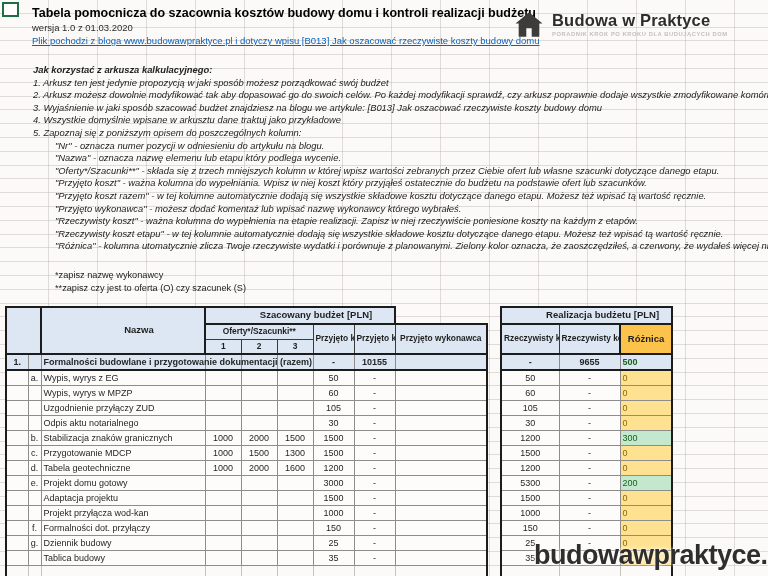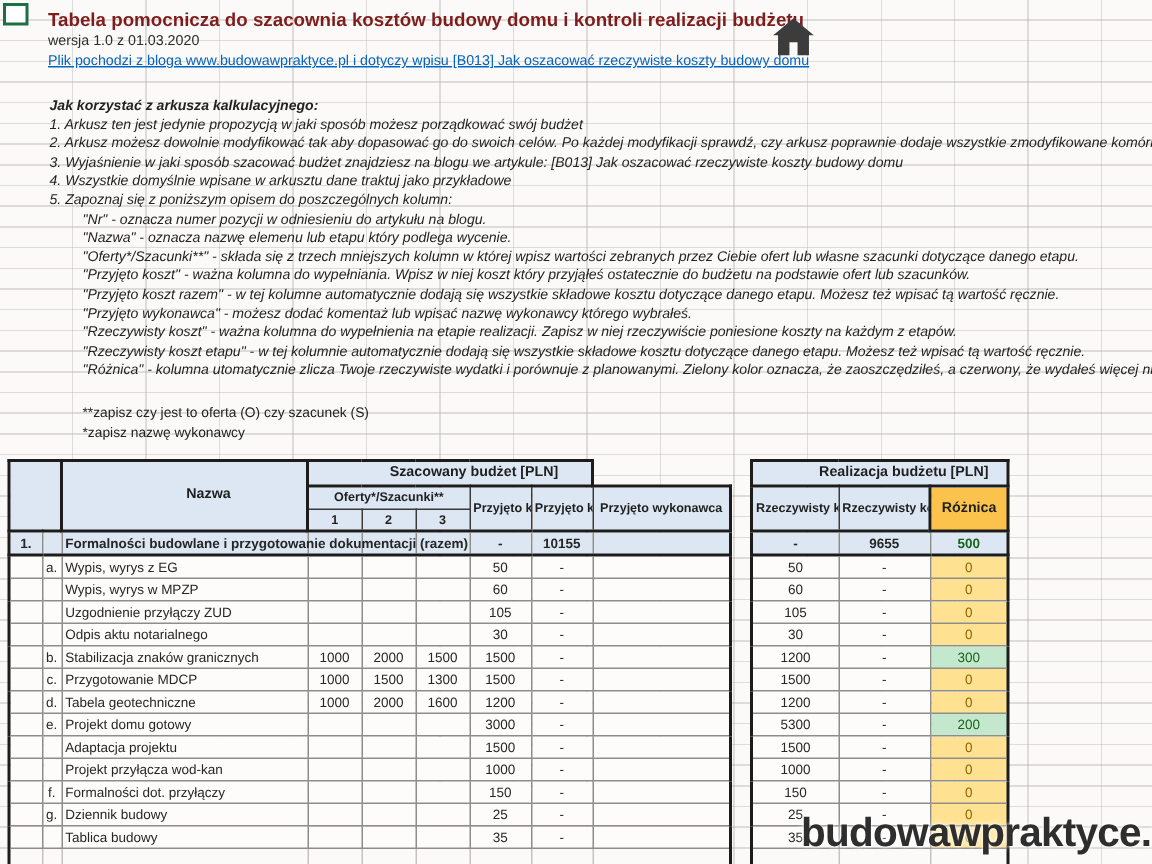--- a/index.html
+++ b/index.html
@@ -3,21 +3,21 @@
 <meta charset="utf-8">
 <style>
   html,body{margin:0;padding:0;}
   .sheet{position:relative;width:768px;height:576px;background:#fbfaf8;overflow:hidden;
          font-family:"Liberation Sans",sans-serif;color:#1f1f1f;}
   .gridbg{position:absolute;inset:0;z-index:0;background-image:
     repeating-linear-gradient(to right, transparent 0 48px, rgba(175,170,164,.38) 48px 49px),
     repeating-linear-gradient(to bottom, transparent 0 12.8px, rgba(175,170,164,.38) 12.8px 13.8px);}
   .sel-box{position:absolute;left:2px;top:2px;width:13px;height:11px;border:2px solid #1d6f42;background:#fff;z-index:2;}
 
-  .title{position:absolute;left:32px;top:6px;font-size:12.5px;font-weight:bold;color:#7f1d1d;white-space:nowrap;z-index:1;}
+  .title{position:absolute;left:32px;top:6px;font-size:12.5px;font-weight:bold;color:#000000;white-space:nowrap;z-index:1;}
   .version{position:absolute;left:32px;top:22px;font-size:9.5px;color:#2b2b2b;z-index:1;}
   .blog-link{position:absolute;left:32px;top:35px;font-size:9.5px;color:#0563c1;text-decoration:underline;white-space:nowrap;z-index:1;cursor:pointer;}
 
   .brand{position:absolute;left:514px;top:11px;display:flex;align-items:flex-start;z-index:1;}
   .brand-icon{width:30px;height:27px;margin-right:8px;}
   .brand-name{font-size:16.5px;font-weight:bold;color:#2d2d2d;letter-spacing:.2px;line-height:18px;}
   .brand-tagline{font-size:5.8px;color:#c3bfba;letter-spacing:.55px;margin-top:2px;font-weight:bold;}
 
   .instructions{position:absolute;left:33px;top:64px;font-size:9.4px;line-height:12.6px;
                 font-style:italic;white-space:nowrap;z-index:1;color:#222;}
@@ -38,21 +38,21 @@
   .th-roznica{background:var(--roz-head);border:2px solid #1c1c1c;font-size:9.5px;}
   .blank-head{border:none;background:transparent;}
   th.gapcell, td.gapcell{border:none !important;background:transparent !important;}
   .bl2{border-left:2px solid #1c1c1c !important;}
   .br2{border-right:2px solid #1c1c1c !important;}
   .bt2{border-top:2px solid #1c1c1c !important;margin-top:33px;}
 
   tbody td{border:1px solid #8f8d8a;height:14px;line-height:13px;text-align:center;color:#262626;background:#fdfcfb;}
   tbody td.col-name{text-align:left;overflow:visible;}
   tbody td.col-letter{text-align:center;}
-  tbody td.col-roz{text-align:center;}
+  tbody td.col-roz{text-align:left;}
   tr.section td{background:#dce7f3;font-weight:bold;border-top:2px solid #1c1c1c;border-bottom:2px solid #1c1c1c;}
   tr.spacer td{background:#fbfaf8;border-color:#c6c3bf;}
   td.diff-yellow{background:var(--dy-bg);color:var(--dy-tx);}
   td.diff-green{background:var(--dg-bg);color:var(--dg-tx);}
 
   .watermark{position:absolute;left:534px;top:540px;z-index:6;font-size:27px;font-weight:bold;
              letter-spacing:-0.5px;color:#2e2e2e;white-space:nowrap;
              text-shadow:0 0 2px rgba(255,255,255,.95),0 0 5px rgba(255,255,255,.8);}
 </style>
 </head>
@@ -64,20 +64,24 @@
 
   <div class="title">Tabela pomocnicza do szacownia kosztów budowy domu i kontroli realizacji budżetu</div>
   <div class="version">wersja 1.0 z 01.03.2020</div>
   <div class="blog-link">Plik pochodzi z bloga www.budowawpraktyce.pl i dotyczy wpisu [B013] Jak oszacować rzeczywiste koszty budowy domu</div>
 
   <div class="brand">
     <span class="brand-icon">
       <svg viewBox="0 0 24 22" width="30" height="27">
         <path d="M12 1 L23 10.2 L20.4 10.2 L20.4 21 L14.2 21 L14.2 14 L9.8 14 L9.8 21 L3.6 21 L3.6 10.2 L1 10.2 Z" fill="#3c3c3c"></path>
       </svg>
+    </span>
+    <span>
+      <div class="brand-name">Budowa w Praktyce</div>
+      <div class="brand-tagline">PORADNIK KROK PO KROKU DLA BUDUJĄCYCH DOM</div>
     </span>
   </div>
 
   <div class="instructions">
     <div class="heading">Jak korzystać z arkusza kalkulacyjnego:</div>
     <div id="instruction-lines">
         <div>1. Arkusz ten jest jedynie propozycją w jaki sposób możesz porządkować swój budżet</div>
         <div>2. Arkusz możesz dowolnie modyfikować tak aby dopasować go do swoich celów. Po każdej modyfikacji sprawdź, czy arkusz poprawnie dodaje wszystkie zmodyfikowane komórki</div>
         <div>3. Wyjaśnienie w jaki sposób szacować budżet znajdziesz na blogu we artykule: [B013] Jak oszacować rzeczywiste koszty budowy domu</div>
         <div>4. Wszystkie domyślnie wpisane w arkusztu dane traktuj jako przykładowe</div>
@@ -90,22 +94,22 @@
         <div>"Przyjęto koszt" - ważna kolumna do wypełniania. Wpisz w niej koszt który przyjąłeś ostatecznie do budżetu na podstawie ofert lub szacunków.</div>
         <div>"Przyjęto koszt razem" - w tej kolumne automatycznie dodają się wszystkie składowe kosztu dotyczące danego etapu. Możesz też wpisać tą wartość ręcznie.</div>
         <div>"Przyjęto wykonawca" - możesz dodać komentaż lub wpisać nazwę wykonawcy którego wybrałeś.</div>
         <div>"Rzeczywisty koszt" - ważna kolumna do wypełnienia na etapie realizacji. Zapisz w niej rzeczywiście poniesione koszty na każdym z etapów.</div>
         <div>"Rzeczywisty koszt etapu" - w tej kolumnie automatycznie dodają się wszystkie składowe kosztu dotyczące danego etapu. Możesz też wpisać tą wartość ręcznie.</div>
         <div>"Różnica" - kolumna utomatycznie zlicza Twoje rzeczywiste wydatki i porównuje z planowanymi. Zielony kolor oznacza, że zaoszczędziłeś, a czerwony, że wydałeś więcej niż było zaplanowane</div>
       </div>
   </div>
 
   <div class="footnotes">
+    <div>*zapisz nazwę wykonawcy</div>
     <div>**zapisz czy jest to oferta (O) czy szacunek (S)</div>
-    <div>*zapisz nazwę wykonawcy</div>
   </div>
 
   <table class="budget">
     <colgroup>
       <col style="width:22px">
         <col style="width:13px">
         <col style="width:164px">
       <col style="width:36px">
         <col style="width:36px">
         <col style="width:36px">

